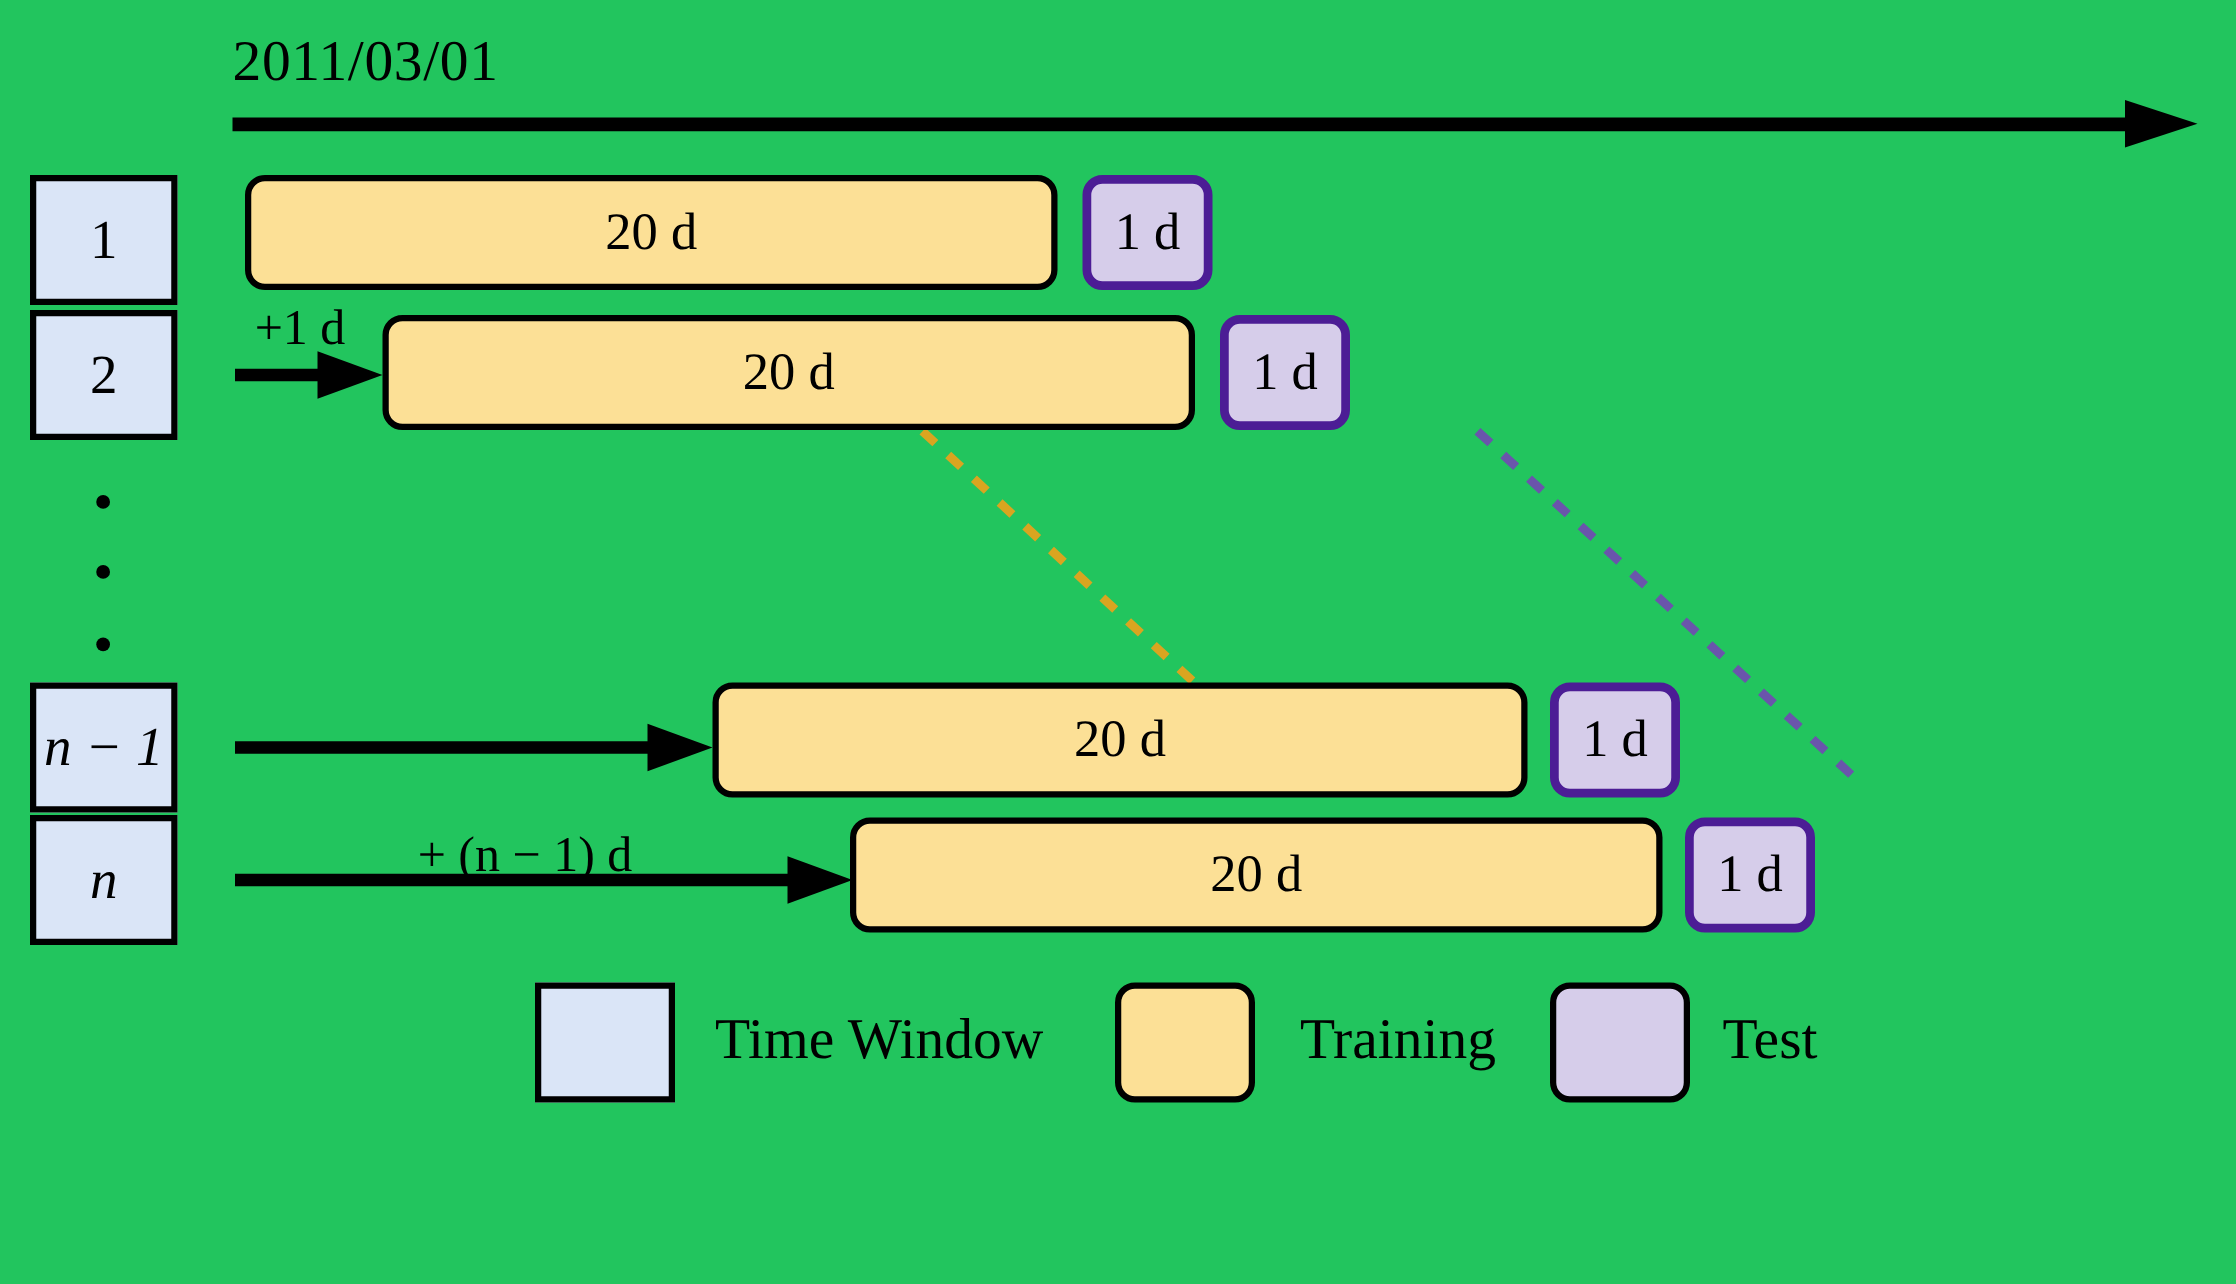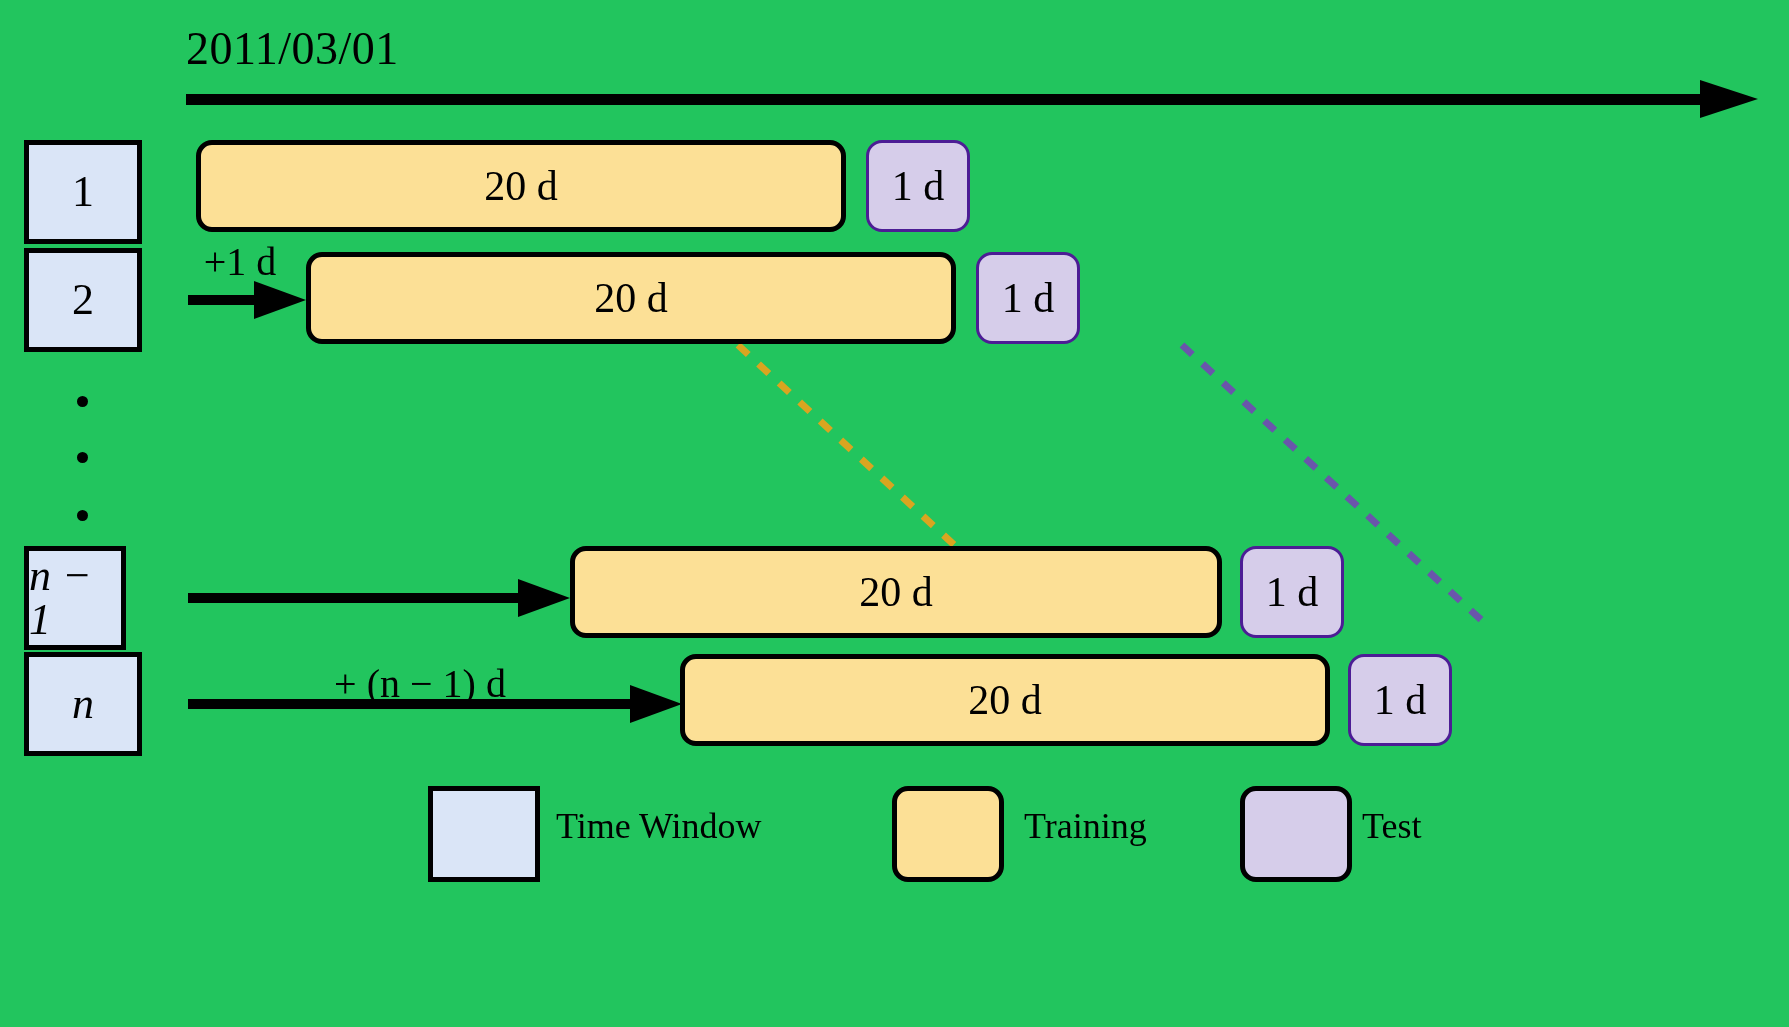--- a/index.html
+++ b/index.html
@@ -70,21 +70,21 @@
     align-items: center;
     justify-content: center;
     font-size: 42px;
     line-height: 1;
   }
 
   
   .test-box {
     position: absolute;
     background: #d6cdea;
-    border: 3px solid #4c1d95;
+    border: 7px solid #4c1d95;
     border-radius: 16px;
     box-sizing: border-box;
     display: flex;
     align-items: center;
     justify-content: center;
     font-size: 42px;
     line-height: 1;
   }
 
   
@@ -138,23 +138,24 @@
     box-sizing: border-box;
   }
   .legend-swatch-r {
     position: absolute;
     border: 5px solid #000000;
     border-radius: 16px;
     box-sizing: border-box;
   }
   .legend-text {
     position: absolute;
-    font-size: 36px;
+    font-size: 46px;
     line-height: 1;
     white-space: nowrap;
+    margin-left: 16px;
   }
 </style>
 </head>
 <body>
 
 <div id="canvas">
 
   <div class="axis-label" style="left:186px; top:26px;">2011/03/01</div>
 
 
@@ -194,21 +195,21 @@
   </div>
 
   <div class="test-box" style="left:976px; top:252px; width:104px; height:92px;">
     <span>1 d</span>
   </div>
 
   <div class="edot" style="left:77px; top:396px;"></div>
   <div class="edot" style="left:77px; top:452px;"></div>
   <div class="edot" style="left:77px; top:510px;"></div>
 
-  <div class="win-box" style="left:24px; top:546px; width:102px; height:104px;">
+  <div class="win-box" style="left:24px; top:546px; width:118px; height:104px;">
     <span class="mathi">n − 1</span>
   </div>
 
 
   <div class="off-arrow" style="left:188px; top:598px; width:382px;">
     <div class="shaft" style="width:334px;"></div>
     <div class="head" style="left:330px;"></div>
   </div>
 
   <div class="train-bar" style="left:570px; top:546px; width:652px; height:92px;">

